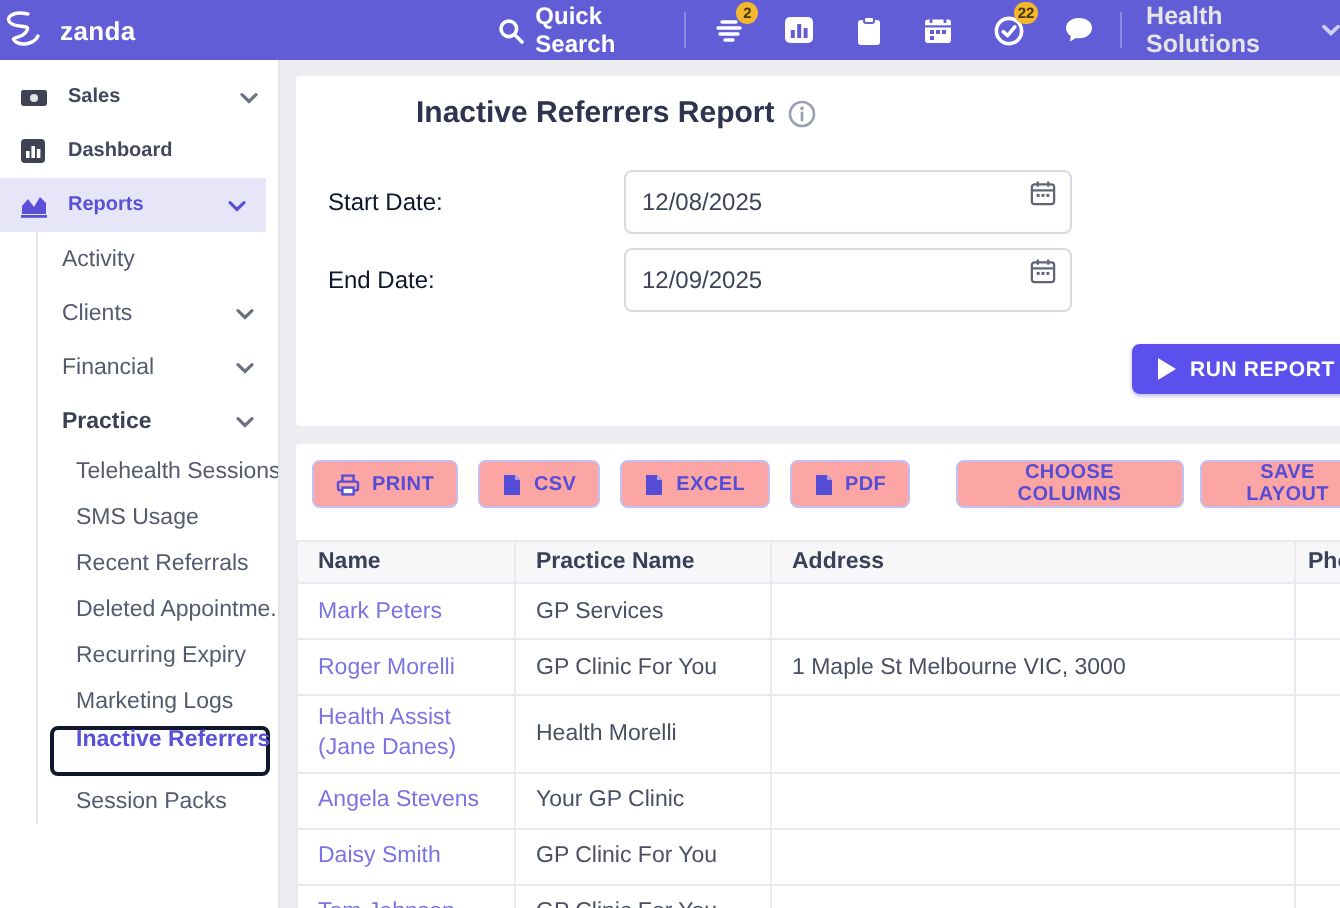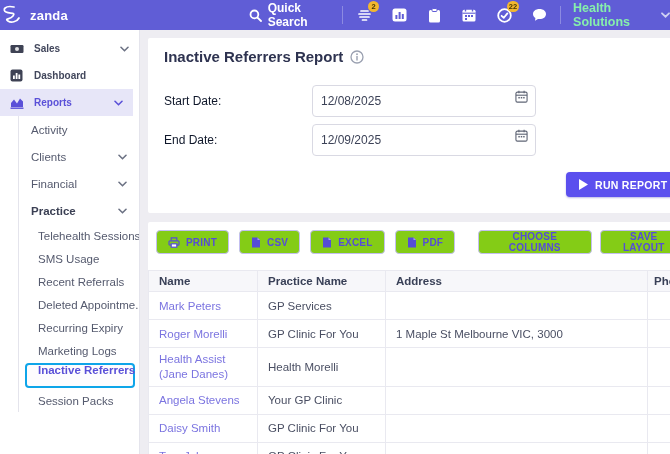--- a/index.html
+++ b/index.html
@@ -17,66 +17,66 @@
   .brand-name { color:#fff; font-weight:bold; font-size:13px; letter-spacing:.2px; }
   .qsearch { display:flex; align-items:center; gap:6px; color:#fff; font-size:12px; font-weight:bold; margin-left:78px; cursor:pointer; }
   .top-sep { width:1px; height:18px; background:rgba(255,255,255,.28); margin:0 12px; }
   .top-icons { display:flex; align-items:center; gap:17px; }
   .tico { position:relative; width:18px; height:18px; display:flex; align-items:center; justify-content:center; cursor:pointer; }
   .badge {
     position:absolute; top:-5px; right:-6px; min-width:11px; height:11px; padding:0 2px;
     background:#f3b72e; border-radius:6px; color:#463500; font-size:7.5px; font-weight:bold;
     display:flex; align-items:center; justify-content:center; line-height:1;
   }
-  .account { display:flex; align-items:center; gap:6px; color:#86efac; font-size:12.5px; font-weight:bold; cursor:pointer; }
+  .account { display:flex; align-items:center; gap:6px; color:#e5e5e5; font-size:12.5px; font-weight:bold; cursor:pointer; }
   
   .sidebar {
     position:absolute; top:30px; left:0; width:140px; bottom:0; background:#fff;
     border-right:1px solid #e4e4ec; overflow:hidden; padding-top:5px;
   }
   .s-item { display:flex; align-items:center; height:27px; padding:0 10px; font-size:10px; font-weight:bold; color:#42475c; cursor:pointer; }
   .s-item .s-ic { width:14px; margin-right:10px; display:flex; }
   .s-item .lbl { flex:1; }
   .s-item.active { background:#e7e6f8; color:#5a50d8; width:133px; }
   .chev { color:#6b7183; display:flex; }
   .s-item.active .chev { color:#5a50d8; }
   .submenu { border-left:1px solid #e4e4ec; margin-left:18px; }
   .s2 { display:flex; align-items:center; height:27px; padding:0 12px; font-size:11.5px; color:#555a6e; cursor:pointer; }
   .s2 .lbl { flex:1; }
   .s2.bold { font-weight:bold; color:#3b4054; }
   .s3 { display:flex; align-items:center; height:23px; padding:0 6px 0 19px; font-size:11.5px; color:#555a6e; cursor:pointer; white-space:nowrap; }
   .s3.current {
-    color:#5a50d8; font-weight:bold; border:2px solid #0ea5e9; border-radius:4px;
+    color:#5a50d8; font-weight:bold; border:2px solid #0f172a; border-radius:4px;
     margin:1px 4px 1px 6px; padding:0 6px 12px 11px; height:25px; background:#fdfcfe;
   }
   
   .main { position:absolute; left:140px; top:30px; right:0; bottom:0; padding:8px 0 0 8px; }
   .panel { background:#fff; width:540px; border-radius:2px; }
   .panel1 { height:175px; position:relative; padding:10px 16px; }
   .p-title { display:flex; align-items:center; gap:7px; }
-  .p-title h1 { font-size:15px; font-weight:bold; color:#2e3350; }
+  .p-title h1 { font-size:15px; font-weight:bold; color:#2e3350;margin-left:44px; }
   .form { margin-top:20px; }
   .frow { display:flex; align-items:center; margin-bottom:7px; }
   .flabel { width:148px; text-align:left; font-size:12px; color:#0f172a; padding-right:11px; }
   .finput {
     width:224px; height:32px; border:1px solid #d9d9e3; border-radius:4px; background:#fff;
     display:flex; align-items:center; padding:0 8px; font-size:12px; color:#3c4257; position:relative; cursor:text;
   }
   .finput .cal { position:absolute; right:7px; top:4px; }
   .run-btn {
     position:absolute; left:418px; bottom:16px; height:25px; padding:0 13px;
     background:#5b4fee; color:#fff; border:none; border-radius:4px; font-size:10.5px; font-weight:bold;
     letter-spacing:.3px; display:flex; align-items:center; gap:7px; cursor:pointer;
     box-shadow:0 1px 2px rgba(60,50,180,.35); font-family:inherit;
   }
   .panel2 { margin-top:9px; height:240px; position:relative; padding-top:8px; }
   .toolbar { position:relative; height:26px; padding-left:8px; }
   .tb-left { display:flex; gap:10px; }
   .obtn {
-    height:24px; padding:0 11px; background:#84cc16; border:1px solid #c3bff0; border-radius:4px;
+    height:24px; padding:0 11px; background:#fca5a5; border:1px solid #c3bff0; border-radius:4px;
     color:#554dd6; font-size:10px; font-weight:bold; letter-spacing:.2px;
     display:flex; align-items:center; gap:6px; cursor:pointer; font-family:inherit;
   }
   .tb-right { position:absolute; left:330px; top:0; display:flex; gap:8px; }
   
   table { border-collapse:collapse; table-layout:fixed; width:700px; margin-top:14px; font-size:11.5px; }
   th, td { border:1px solid #e9e9f0; text-align:left; padding:0 10px; }
   th { background:#f7f7fa; color:#394057; font-weight:bold; height:21px; font-size:11.5px; }
   td { height:28px; color:#4a4f63; }
   td.name a { color:#7b74e0; text-decoration:none; cursor:pointer; }

